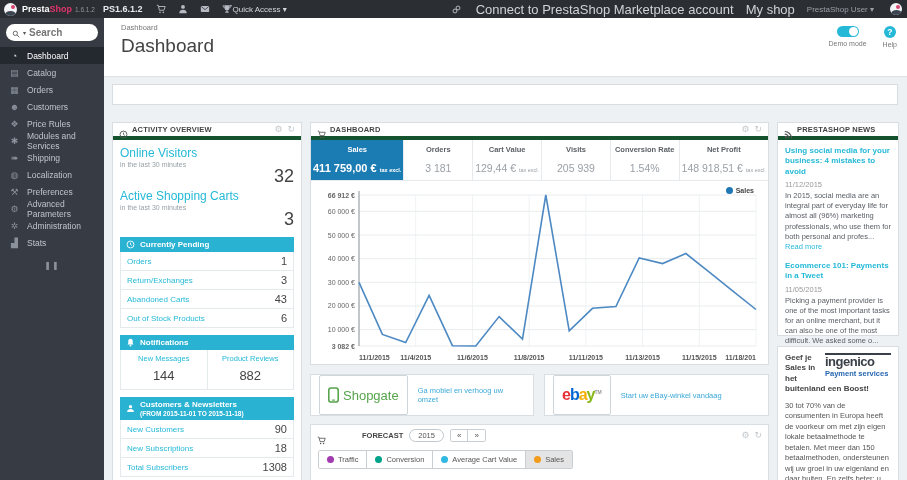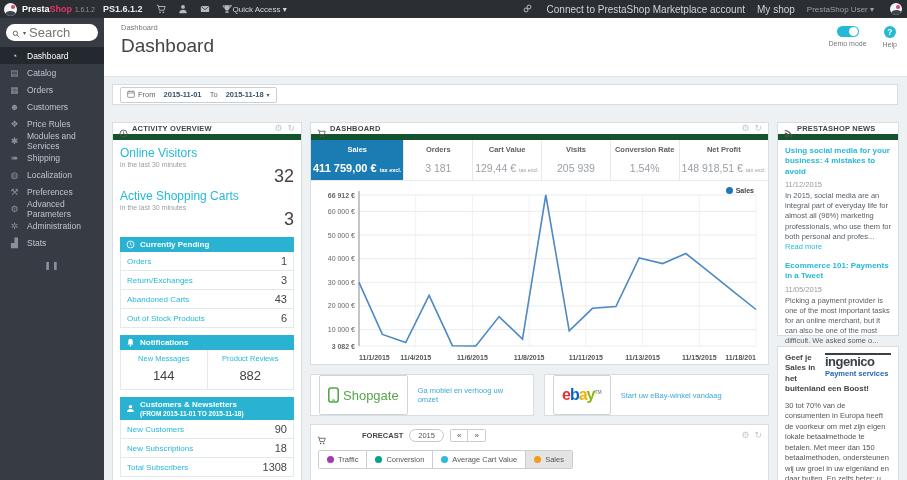--- a/index.html
+++ b/index.html
@@ -12,31 +12,31 @@
   .logo-circle::after { content:""; position:absolute; bottom:-2px; left:1px; width:11px; height:7px; background:#3b4450; border-radius:50% 50% 0 0; }
   .logo-circle::before { content:""; position:absolute; top:2px; right:2px; width:4px; height:4px; background:#d8456f; border-radius:50%; }
   .brand { font-size:9px; font-weight:bold; color:#fff; margin-left:5px; }
   .brand .shop { color:#e0356b; }
   .ver-sm { font-size:6.5px; color:#8f959d; margin-left:3px; }
   .ver { font-size:9px; font-weight:bold; color:#e8eaee; margin-left:8px; }
   .tb-icons { display:flex; align-items:center; gap:12px; margin-left:14px; color:#b6bbc3; }
   .tb-icons svg { width:10px; height:10px; display:block; }
   .quick-access { font-size:8px; color:#d5d9de; }
   .tb-right { margin-left:auto; display:flex; align-items:center; gap:12px; padding-right:5px; }
-  .tb-link { font-size:10px; color:#cfd3d8; display:flex; align-items:center; gap:15px; }
+  .tb-link { font-size:13px; color:#cfd3d8; display:flex; align-items:center; gap:15px; }
   .tb-link svg { width:9px; height:9px; }
   .tb-user { font-size:8px; color:#9aa0a8; }
   .avatar { width:12px; height:12px; }
 
   
   .sidebar { position:absolute; top:18px; left:0; width:104px; bottom:0; background:#363b44; z-index:20; }
   .search-box { margin:6px; height:17px; background:#fff; border-radius:9px; display:flex; align-items:center; padding:0 6px; gap:3px; }
   .search-box svg { width:8px; height:8px; color:#555; flex:none; }
   .search-box .caret { font-size:6px; color:#555; }
-  .search-box input { border:none; outline:none; width:50px; font-size:13px; color:#555; font-family:"Liberation Sans",sans-serif; }
+  .search-box input { border:none; outline:none; width:50px; font-size:10px; color:#555; font-family:"Liberation Sans",sans-serif;font-weight:bold; }
   .menu-item { height:17px; display:flex; align-items:center; padding-left:9px; gap:7px; color:#bfc5cd; font-size:8.5px; cursor:pointer; }
   .menu-item .mi-icon { width:11px; font-size:9px; color:#8a919b; text-align:center; flex:none; }
   .menu-item.active { background:#24282f; color:#fff; }
   .menu-item.active .mi-icon { color:#cfd4da; }
   .collapse-btn { margin-top:10px; text-align:center; color:#8a919b; font-size:8px; letter-spacing:1px; }
 
   
   .main { position:absolute; top:18px; left:104px; right:0; bottom:0; overflow:hidden; }
   .page-header { position:absolute; top:0; left:0; right:0; height:59px; background:#fff; border-bottom:1px solid #dfe3e6; padding:5px 0 0 17px; }
   .breadcrumb { font-size:7.5px; color:#777; }
@@ -54,21 +54,21 @@
   .fbtn { font-size:7.5px; color:#555; background:#fff; padding:2px 6px; border-right:1px solid #c9ced3; cursor:pointer; }
   .fbtn:last-child { border-right:none; }
   .fbtn.active { background:#34a3d8; color:#fff; }
   .daterange { display:flex; align-items:center; gap:3px; border:1px solid #c9ced3; border-radius:2px; padding:2px 6px; font-size:7.5px; color:#666; background:#fff; cursor:pointer; }
   .daterange b { color:#37536d; }
   .daterange svg { width:8px; height:8px; color:#666; }
   .daterange .caret { font-size:6px; color:#555; }
 
   
   .panel { position:absolute; background:#fff; border:1px solid #d9dee2; }
-  .panel-hd { height:17px; display:flex; align-items:center; padding:0 6px; gap:4px; border-bottom:6px solid #14532d; }
+  .panel-hd { height:17px; display:flex; align-items:center; padding:0 6px; gap:4px; border-bottom:4px solid #14532d; }
   .panel-hd .ph-icon { width:9px; height:9px; color:#555; flex:none; }
   .panel-hd .ph-title { font-size:7.5px; font-weight:bold; color:#444; letter-spacing:.2px; }
   .hd-tools { margin-left:auto; display:flex; gap:5px; color:#c3c9ce; font-size:9px; line-height:1; }
   .hd-tools span { cursor:pointer; }
 
   
   #activity { left:8px; top:104px; width:190px; height:380px; }
   .act-body { padding:4px 7px; }
   .stat { display:flex; justify-content:space-between; margin-top:2px; }
   .stat-label { color:#25b9d7; font-size:12px; }
@@ -274,28 +274,20 @@
         <div class="hr-label">Demo mode</div>
       </div>
       <div class="hr-item">
         <div class="help-circle">?</div>
         <div class="hr-label">Help</div>
       </div>
     </div>
   </div>
 
   <div class="filter-bar">
-    <div class="daterange">
-      <span><svg viewBox="0 0 12 12">
-            <rect x="1" y="2" width="10" height="9" rx="1" fill="none" stroke="currentColor"></rect>
-            <path d="M1 4.5h10M3.5 1v2M8.5 1v2" stroke="currentColor" fill="none"></path>
-          </svg></span>
-      <span>From</span>&nbsp;<b>2015-11-01</b>&nbsp;<span>To</span>&nbsp;<b>2015-11-18</b>
-      <span class="caret">▾</span>
-    </div>
   </div>
 
   <div class="panel" id="activity">
     <div class="panel-hd">
       <span class="ph-icon"><svg viewBox="0 0 12 12">
             <circle cx="6" cy="6" r="4.6" fill="none" stroke="currentColor" stroke-width="1.2"></circle>
             <path d="M6 3.4V6l1.8 1.2" stroke="currentColor" fill="none" stroke-width="1.1"></path>
           </svg></span>
       <span class="ph-title">ACTIVITY OVERVIEW</span>
       <span class="hd-tools">

